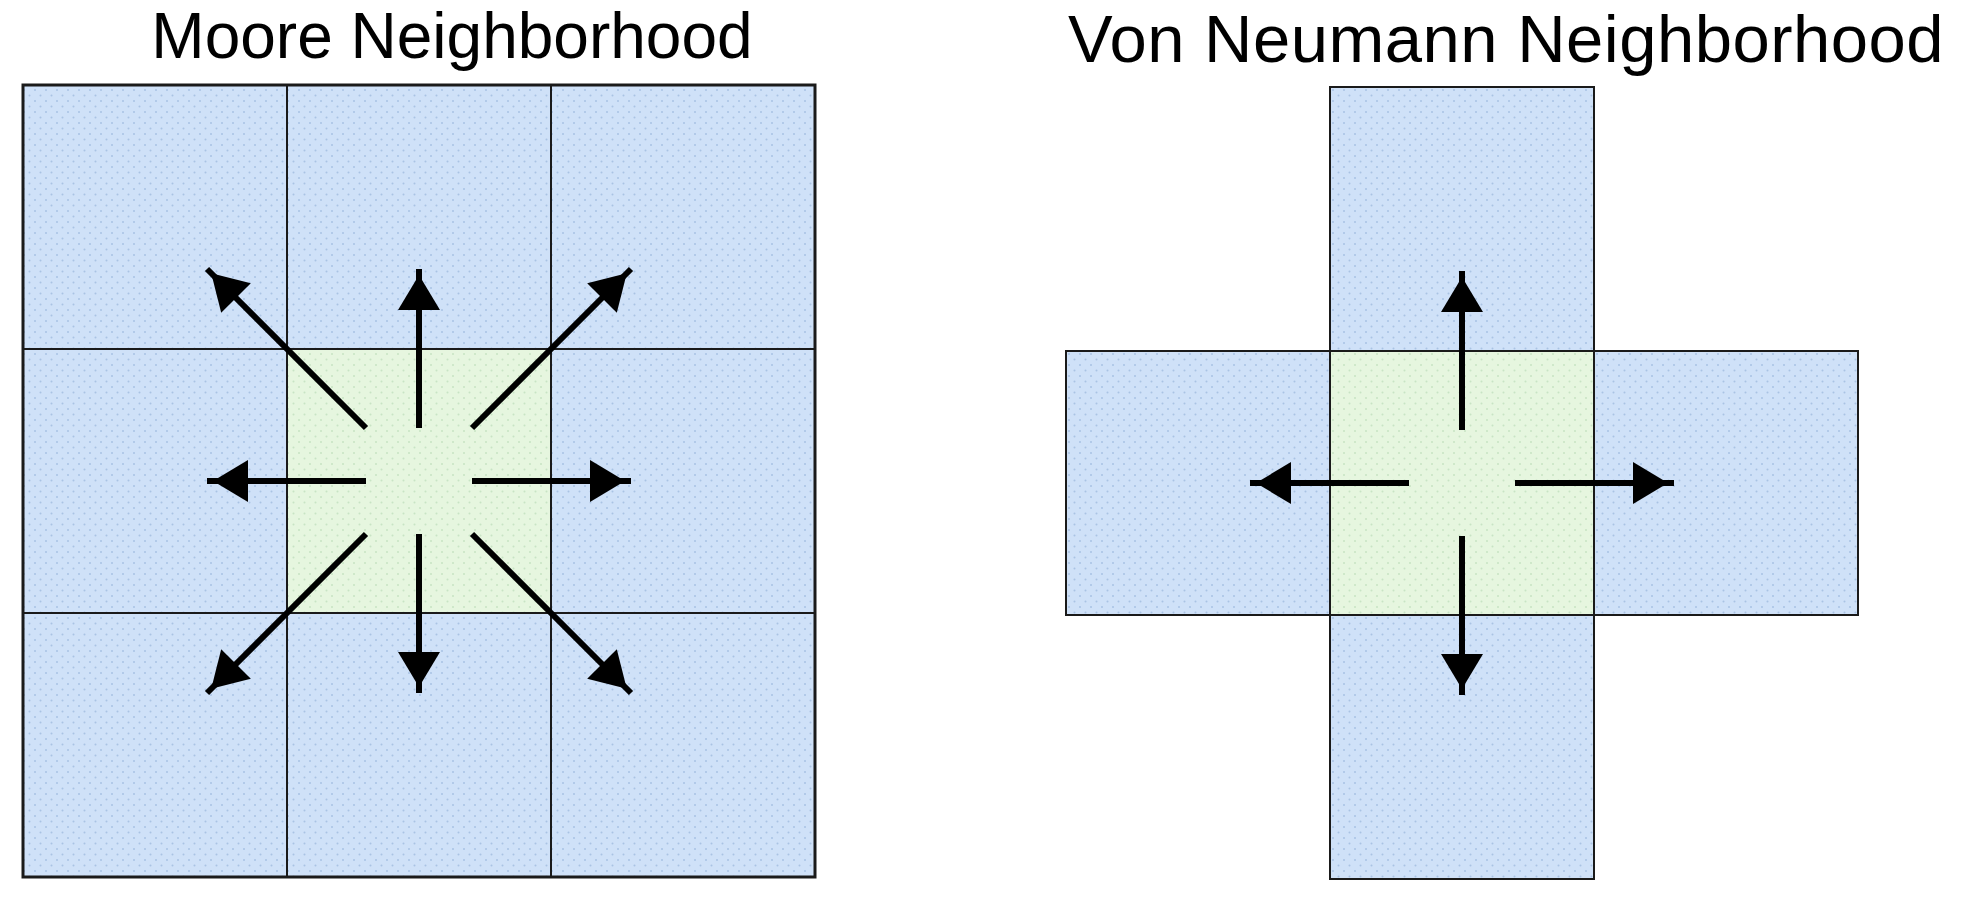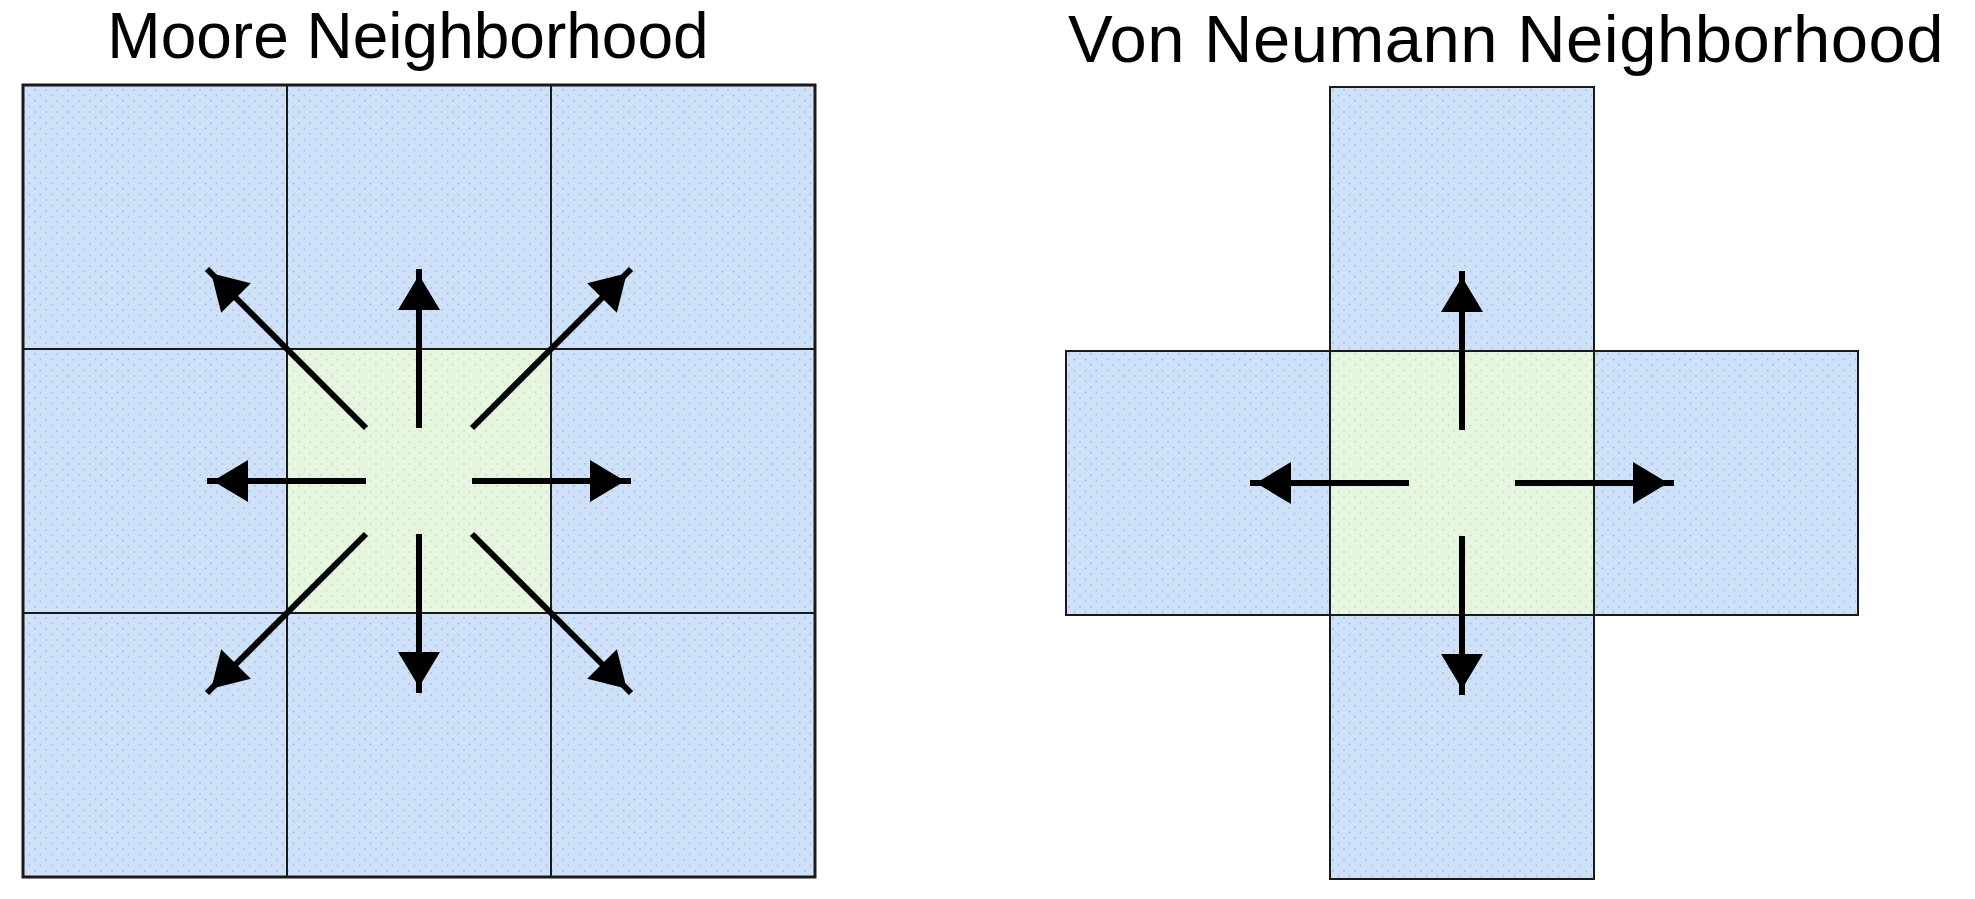--- a/index.html
+++ b/index.html
@@ -26,21 +26,21 @@
   .fig-title {
     position: absolute;
     top: 0;
     transform: translateX(-50%);
     white-space: nowrap;
     color: var(--title-text, #000);
     line-height: 1.15;
     font-weight: 400;
   }
   .title-moore {
-    left: 408px;
+    left: 452px;
     font-size: 64px;
   }
   .title-vn {
     left: 1506px;
     font-size: 67px;
     letter-spacing: 0.5px;
   }
   .cell {
     stroke: var(--cell-border, #1a1a1a);
     stroke-width: 2;

